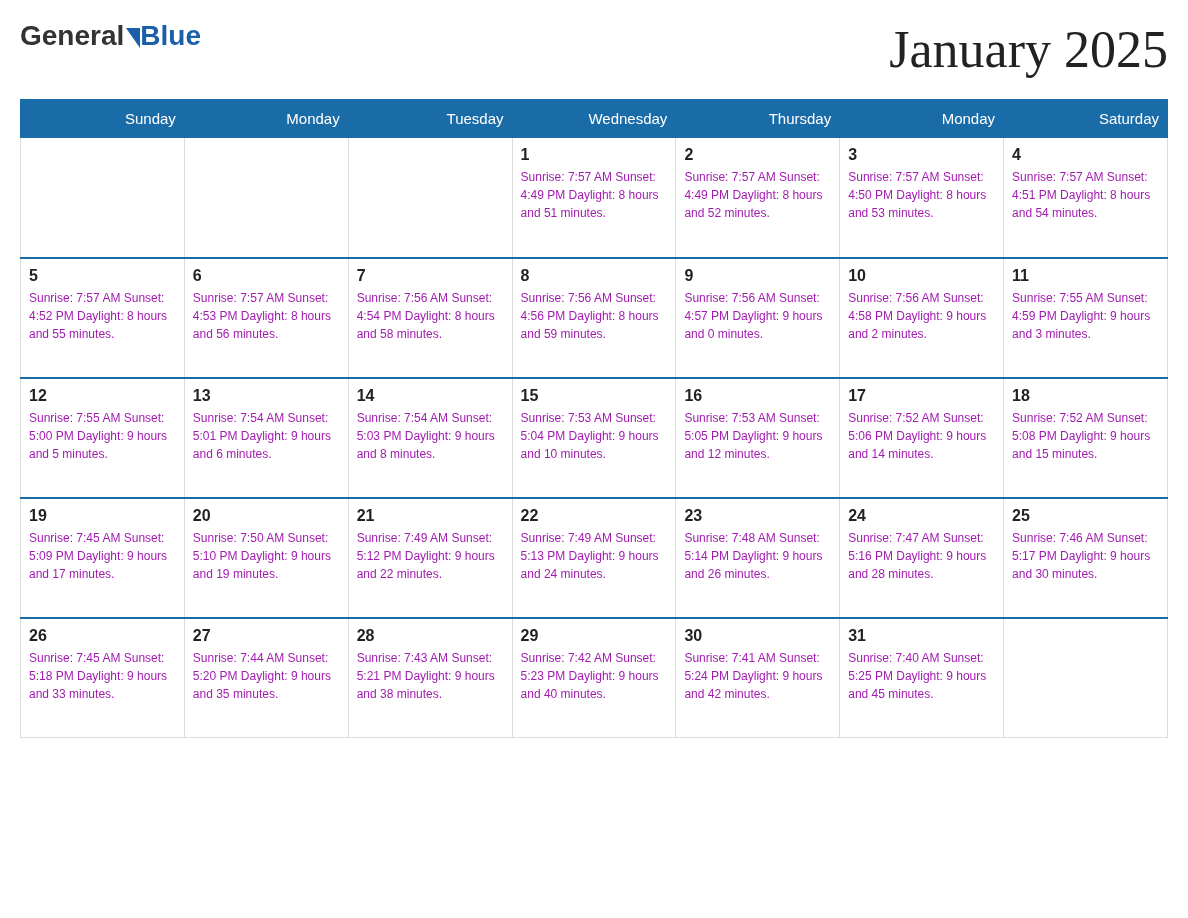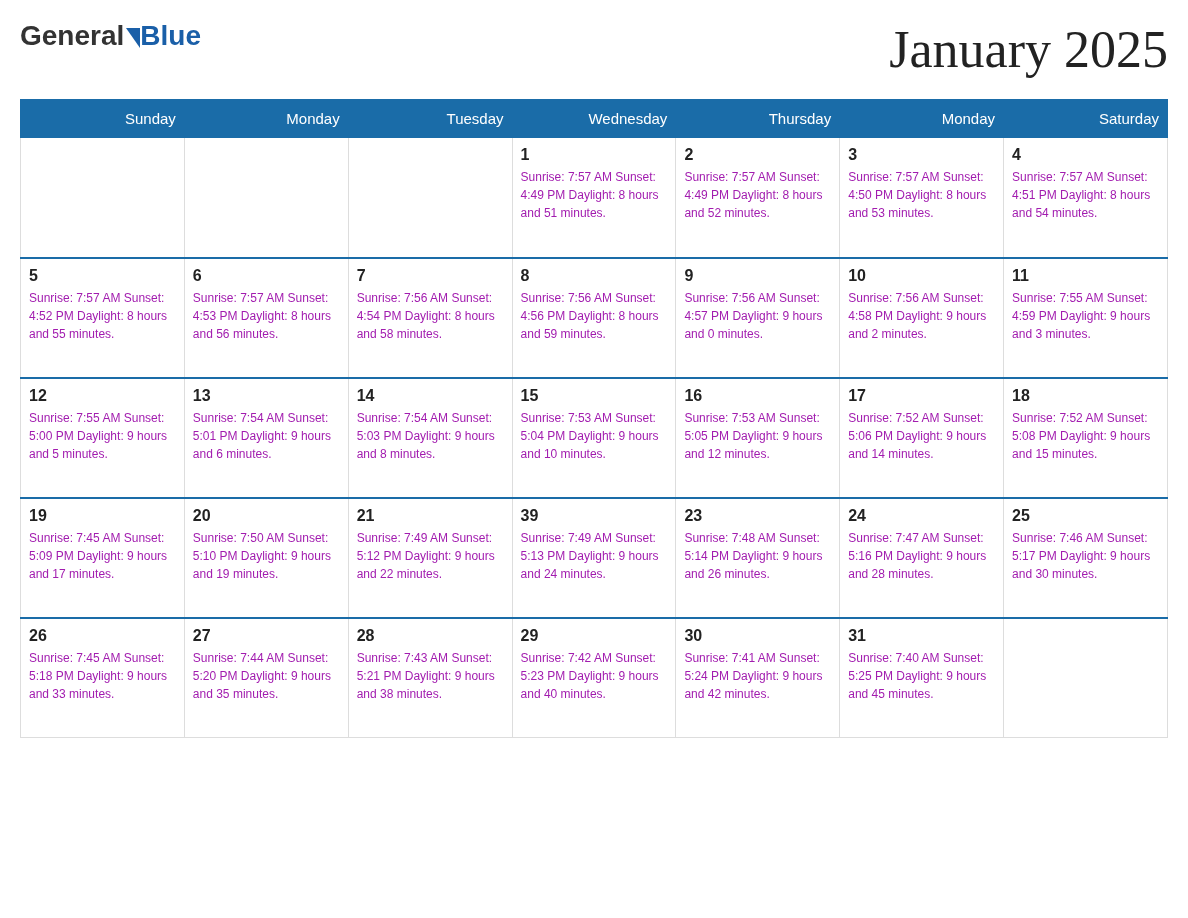--- a/index.html
+++ b/index.html
@@ -256,21 +256,21 @@
 Sunset: 5:10 PM
 Daylight: 9 hours and 19 minutes.</div>
         </td>
         <td>
           <div class="day-number">21</div>
           <div class="day-info">Sunrise: 7:49 AM
 Sunset: 5:12 PM
 Daylight: 9 hours and 22 minutes.</div>
         </td>
         <td>
-          <div class="day-number">39</div>
+          <div class="day-number">22</div>
           <div class="day-info">Sunrise: 7:49 AM
 Sunset: 5:13 PM
 Daylight: 9 hours and 24 minutes.</div>
         </td>
         <td>
           <div class="day-number">23</div>
           <div class="day-info">Sunrise: 7:48 AM
 Sunset: 5:14 PM
 Daylight: 9 hours and 26 minutes.</div>
         </td>

